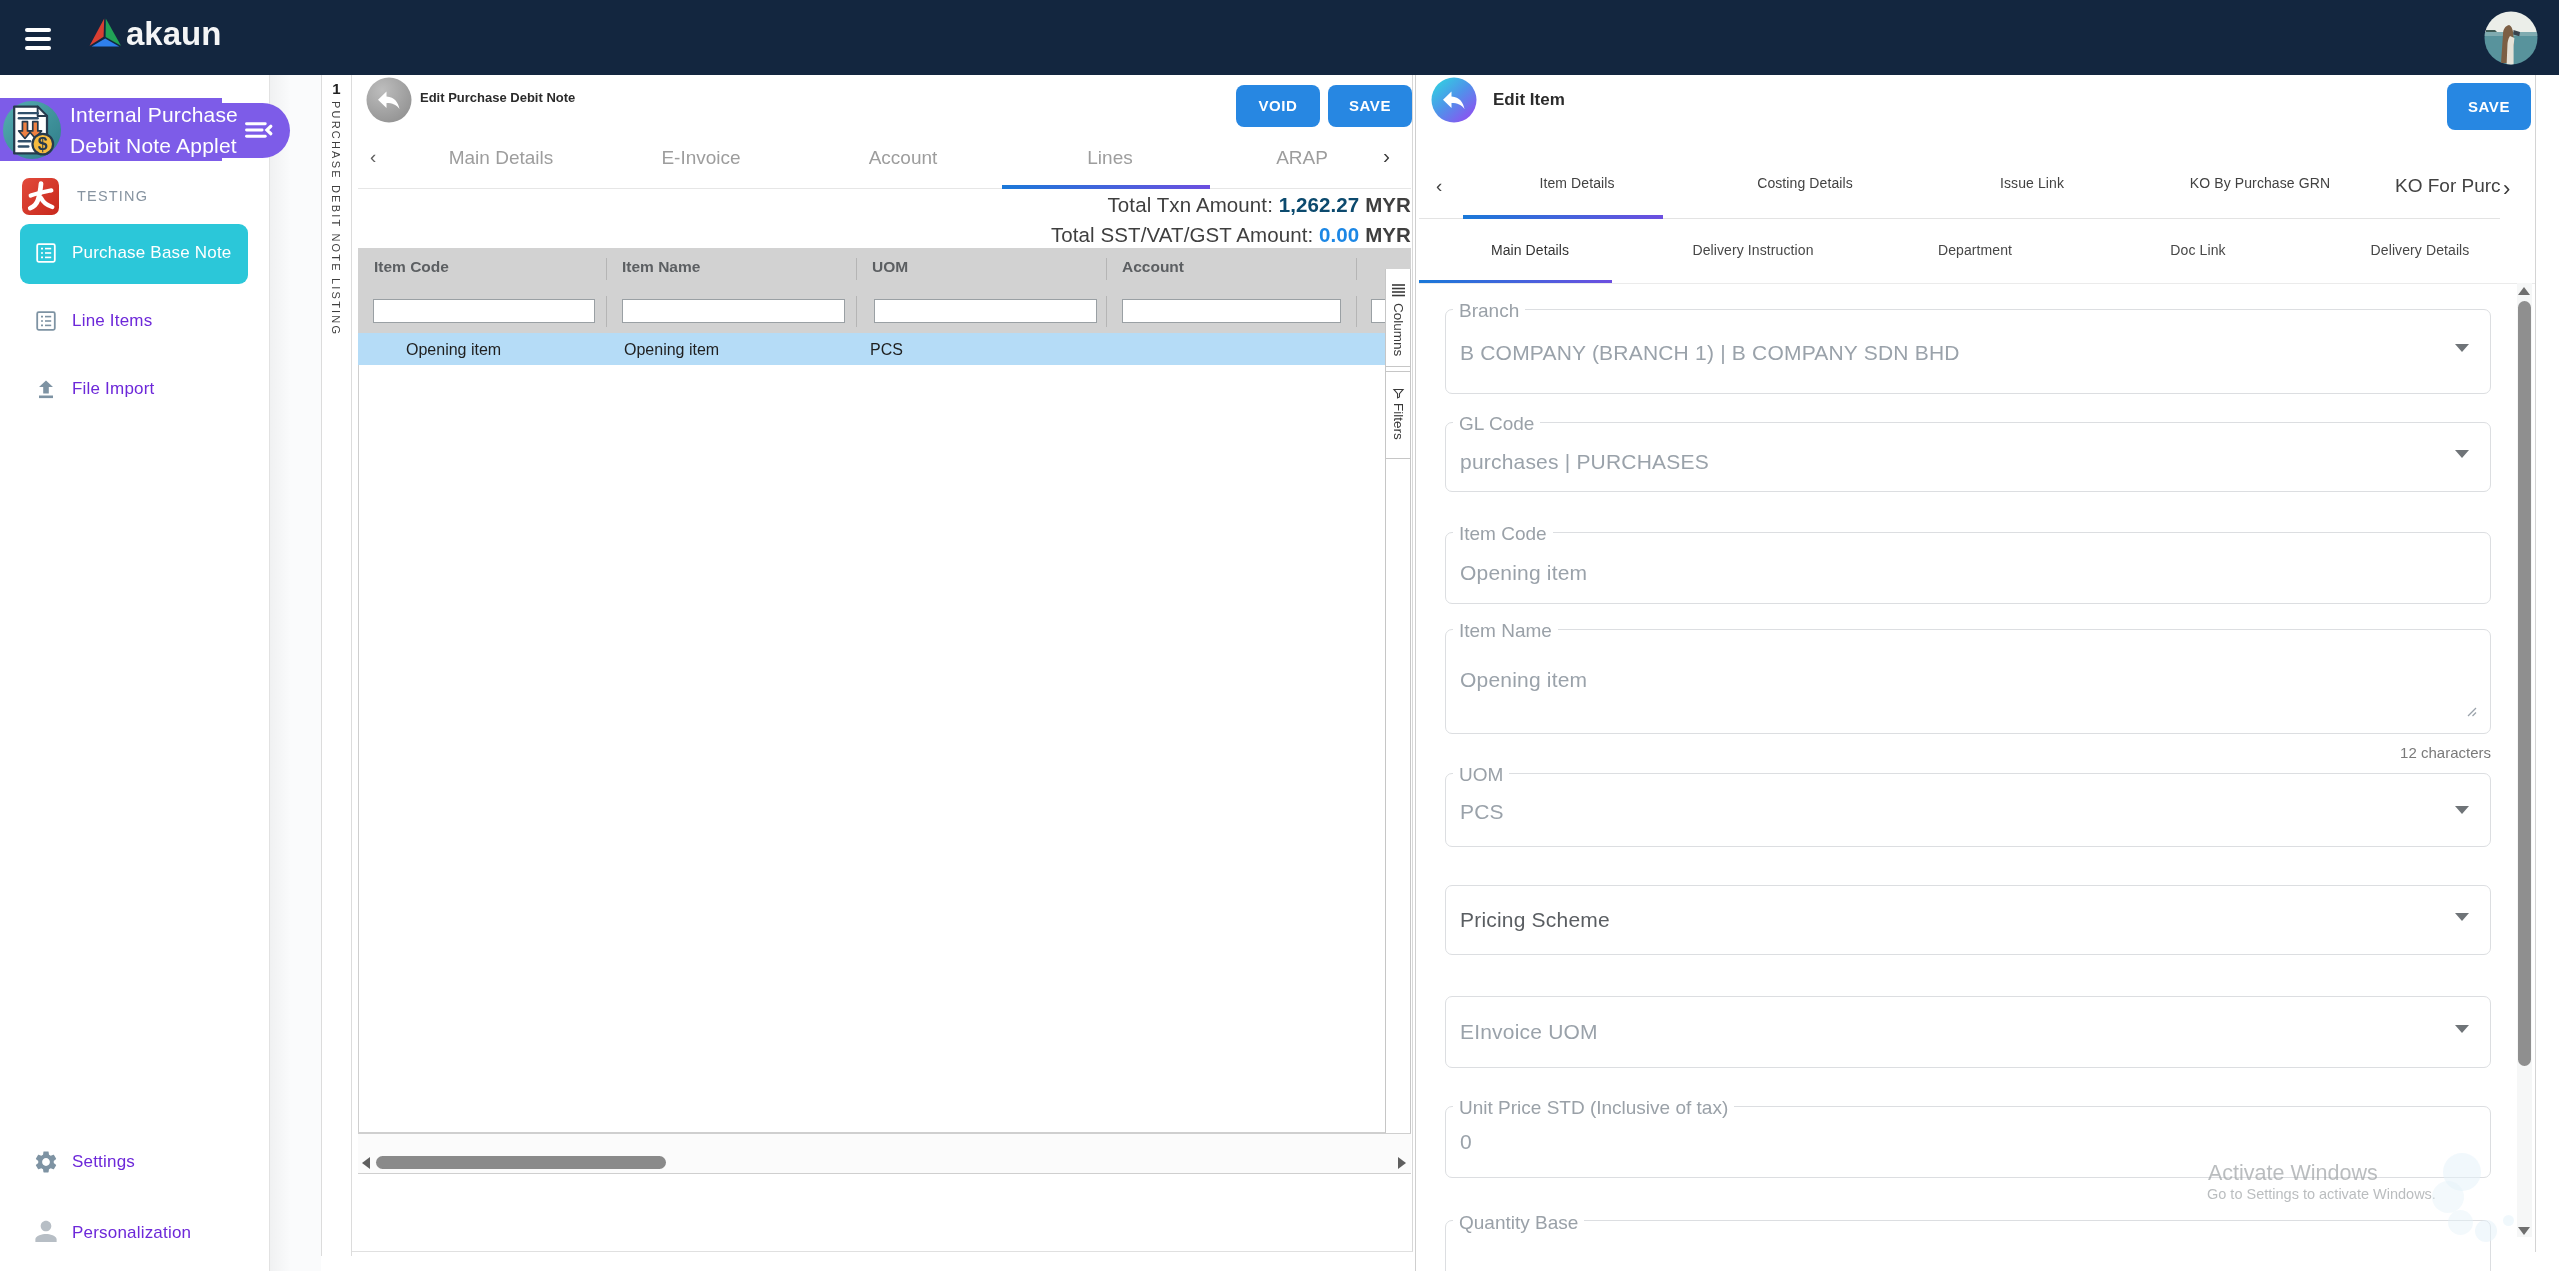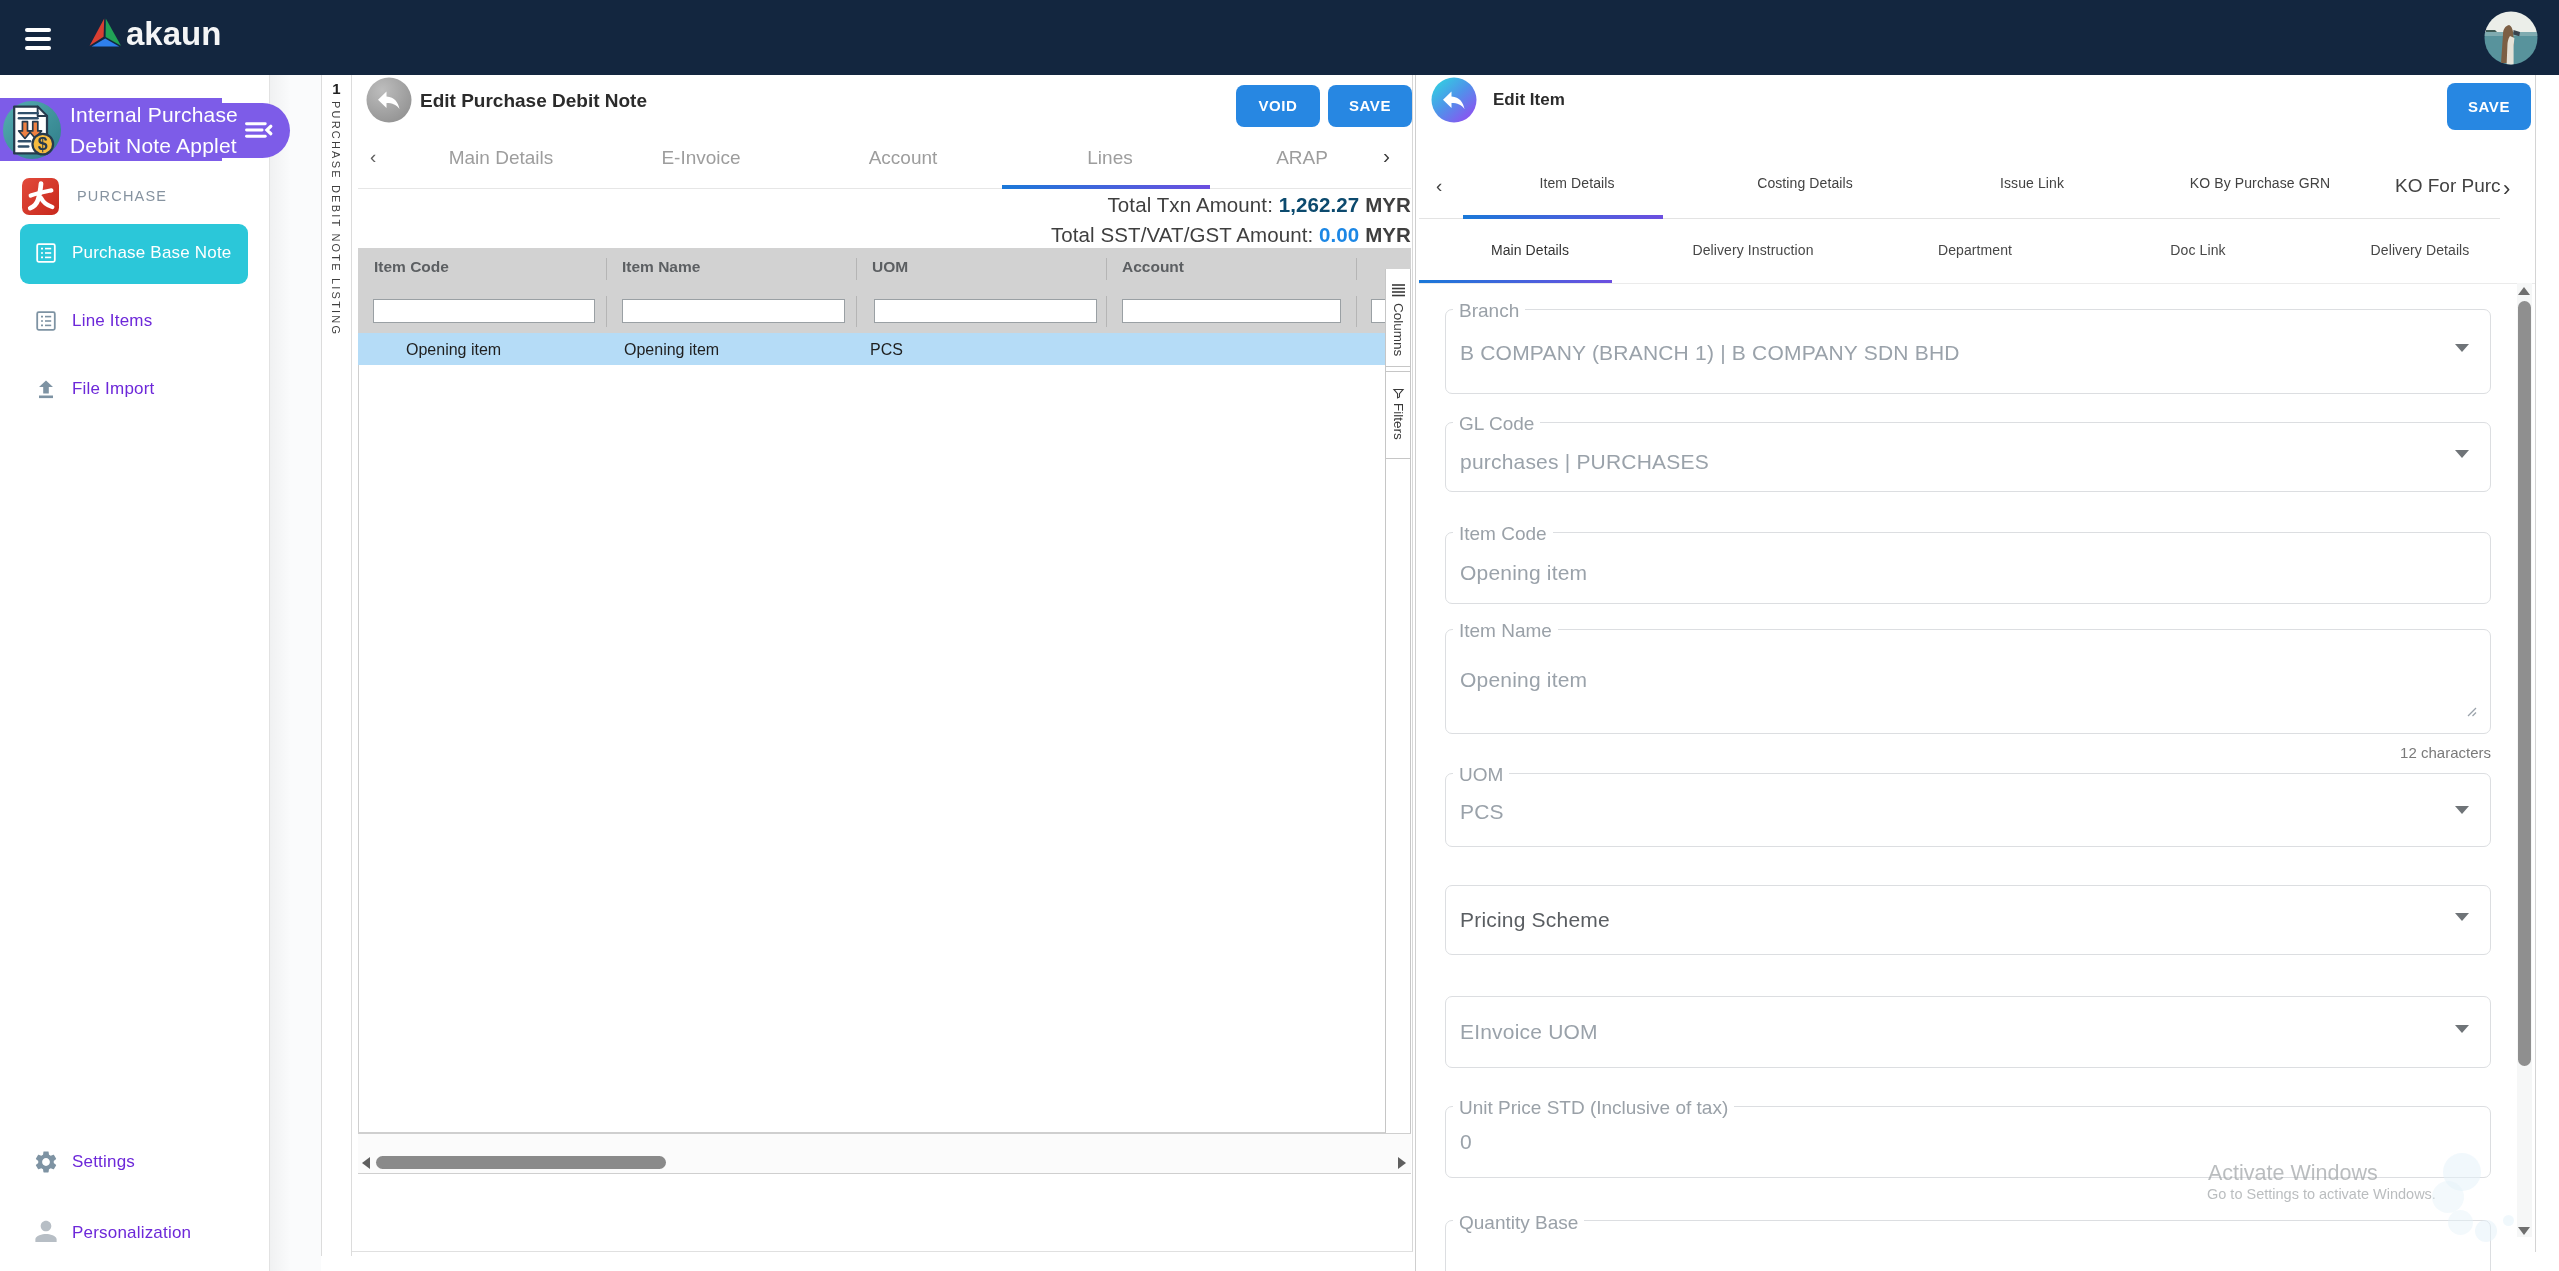--- a/index.html
+++ b/index.html
@@ -149,21 +149,21 @@
           <stop offset="1" stop-color="#c8281c"></stop>
   </linearGradient>
       </defs>
   <rect x="0" y="0" width="36" height="36" rx="7" fill="url(#redg)"></rect>
   <g stroke="#fff" fill="none" stroke-linecap="round">
     <path d="M18.5 5.5 C18 11, 17 17, 15.5 21.5 C14.3 25.2, 11.5 28, 8 29.3" stroke-width="4.6"></path>
     <path d="M8.5 17 C15 14.8, 21 13.6, 28.5 12" stroke-width="4.2"></path>
     <path d="M18.5 19.5 C20.5 23.5, 24.5 26.8, 29.5 28.2" stroke-width="4.2"></path>
   </g>
 </svg>
-<div class="navtxt" style="left:77px; top:188px; font-size:14.5px; letter-spacing:1.2px; color:#8693a0;">PURCHASE</div>
+<div class="navtxt" style="left:77px; top:188px; font-size:14.5px; letter-spacing:1.2px; color:#8693a0;">TESTING</div>
 
 <div id="pdnactive" class="abs"></div>
 <svg class="abs" style="left:34px; top:241px" width="24" height="24" viewBox="0 0 24 24">
   <g fill="none" stroke="#fff" stroke-width="1.8">
     <rect x="3.2" y="3.2" width="17.6" height="17.6" rx="1.5"></rect>
     <g stroke-width="1.6">
       <path d="M7 7.6 H9"></path>
           <path d="M11 7.6 H17.2"></path>
       <path d="M7 12 H9"></path>
           <path d="M11 12 H17.2"></path>
@@ -210,21 +210,21 @@
 <svg class="abs" style="left:366px; top:77px" width="46" height="46" viewBox="0 0 46 46">
   <defs>
         <radialGradient id="grayg" cx="0.35" cy="0.28" r="0.9">
     <stop offset="0" stop-color="#bdbdbd"></stop>
           <stop offset="1" stop-color="#8d8d8d"></stop>
   </radialGradient>
       </defs>
   <circle cx="23" cy="23" r="22.5" fill="url(#grayg)"></circle>
   <path d="M20.5 19.5 V14.5 l-8.5 8.3 8.5 8.3 v-5.1 c6 0 10 1.9 13 5.9 -1.2-6-4.8-12-13-12.4z" fill="#fff"></path>
 </svg>
-<div class="abs" style="left:420px; top:90px; font-size:19px; font-weight:bold; color:#2b2b2b;">Edit Purchase Debit Note</div>
+<div class="abs" style="left:420px; top:90px; font-size:13px; font-weight:bold; color:#2b2b2b;">Edit Purchase Debit Note</div>
 <div class="btn" style="left:1236px; top:85px; width:84px; height:42px; line-height:42px;">VOID</div>
 <div class="btn" style="left:1328px; top:85px; width:84px; height:42px; line-height:42px;">SAVE</div>
 
 <div class="abs" style="left:370px; top:146px; font-size:19px; color:#5f5f5f;">‹</div>
 <div class="tab" style="left:501px; top:147px;">Main Details</div>
 <div class="tab" style="left:701px; top:147px;">E-Invoice</div>
 <div class="tab" style="left:903px; top:147px;">Account</div>
 <div class="tab" style="left:1110px; top:147px;">Lines</div>
 <div class="tab" style="left:1302px; top:147px;">ARAP</div>
 <div class="abs" style="left:1383px; top:144px; font-size:21px; color:#3a3a3a;">›</div>

